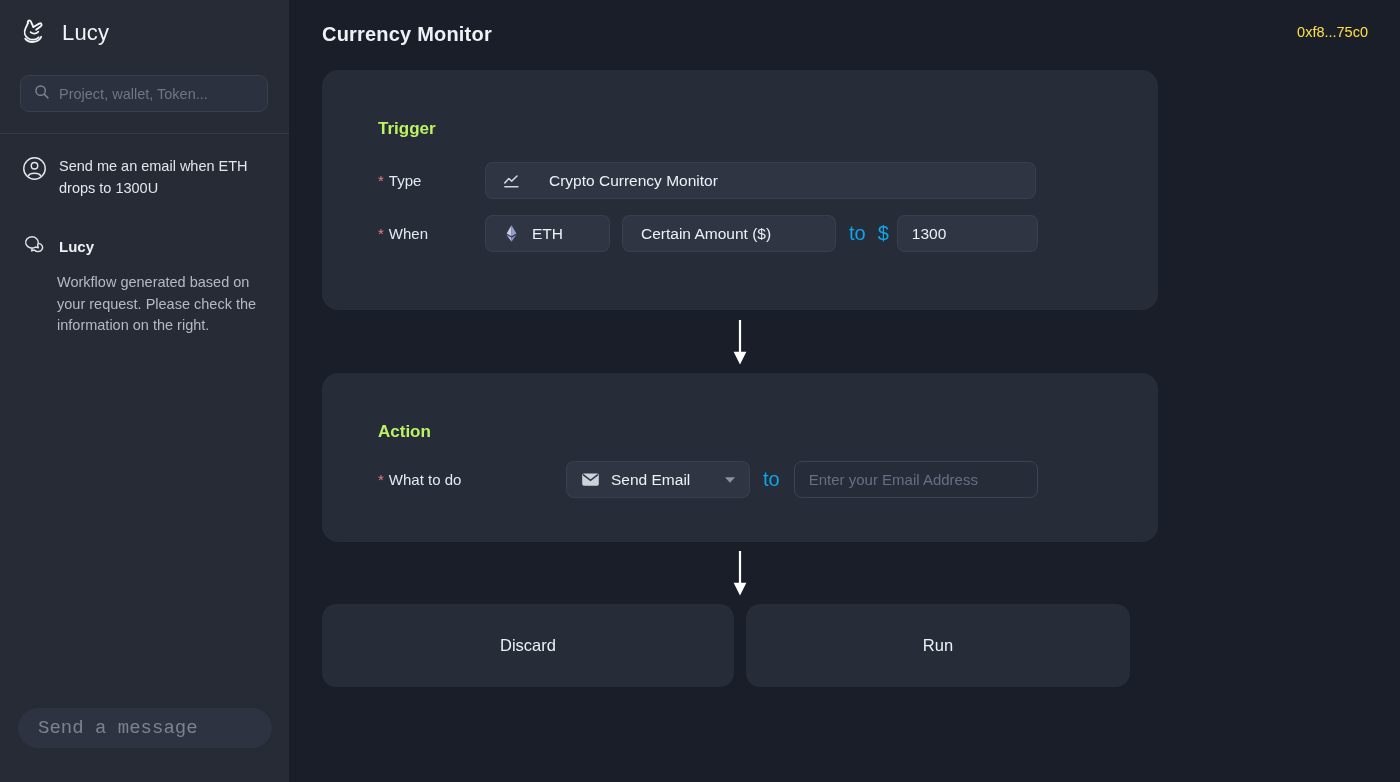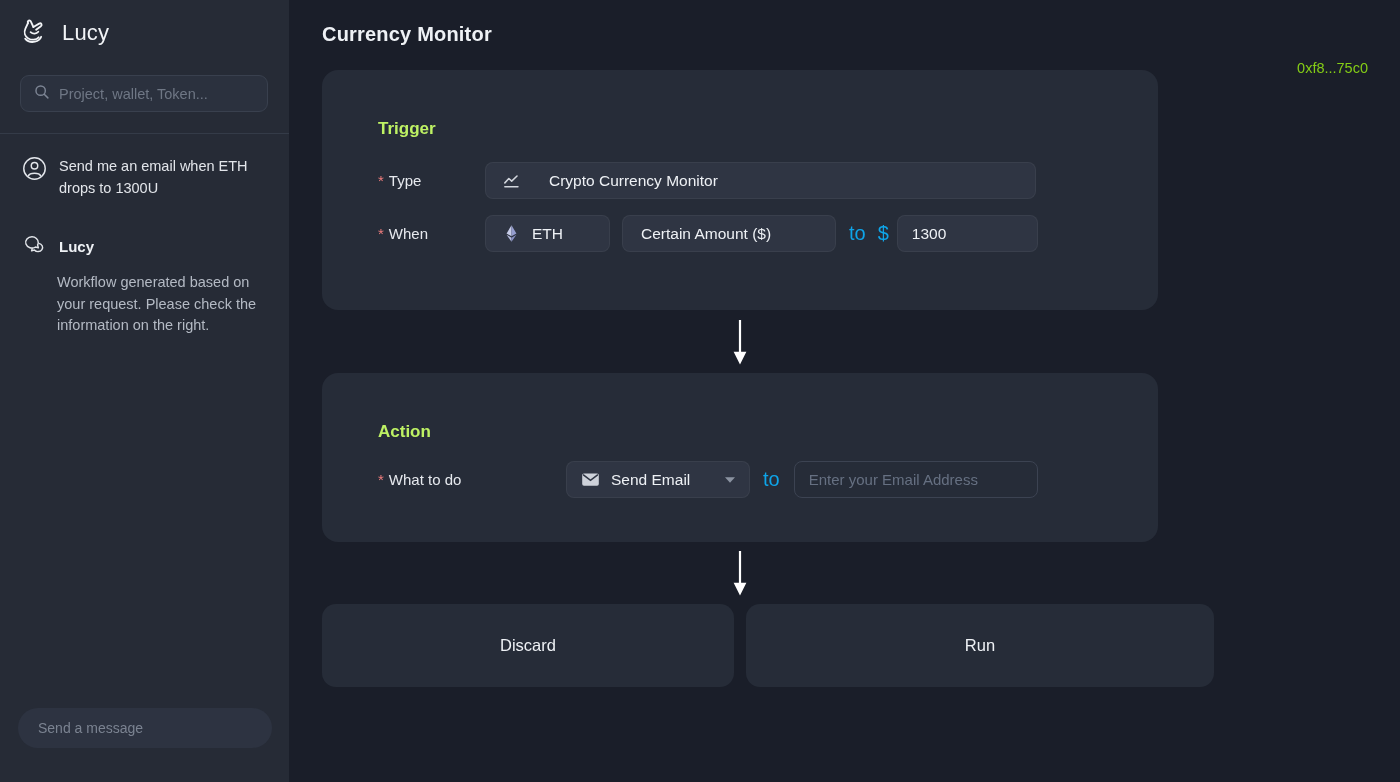--- a/index.html
+++ b/index.html
@@ -26,28 +26,28 @@
   .msg-user p { width:200px; font-size:14.5px; line-height:21.5px; color:#e2e5ea; }
 
   .msg-lucy { position:absolute; top:232px; left:22px; }
   .lucy-head { display:flex; align-items:center; gap:12px; }
   .lucy-name { font-size:15px; font-weight:700; color:#eef1f5; }
   .lucy-body { margin:11px 0 0 35px; width:216px; font-size:14.5px; line-height:21.5px; color:#b4bac4; }
 
   .composer { position:absolute; top:708px; left:18px; width:254px; height:40px;
     background:#2d3341; border-radius:20px; display:flex; align-items:center; padding:0 20px; }
   .composer input { flex:1; background:transparent; border:none; outline:none;
-    color:#fde047; font-size:14px; font-family:Liberation Sans, sans-serif; }
+    color:#fde047; font-size:19px; font-family:Liberation Mono, monospace; }
   .composer input::placeholder { color:#7b8391; }
 
   
   .main { position:absolute; top:0; left:289px; width:1111px; height:782px; }
   .page-title { position:absolute; top:23px; left:33px; font-size:20px; font-weight:700;
     color:#eef1f5; letter-spacing:.2px; }
-  .wallet { position:absolute; top:24px; right:32px; font-size:14.5px; color:#84cc16;margin-top:36px; }
+  .wallet { position:absolute; top:24px; right:32px; font-size:14.5px; color:#fde047; }
 
   .card { position:absolute; left:33px; width:836px; background:#262c38; border-radius:16px;
     padding:48px 0 0 56px; }
   .trigger-card { top:70px; height:240px; }
   .action-card { top:373px; height:169px; }
   .card h2 { font-size:17px; font-weight:700; color:#bef264; line-height:22px; }
 
   .row { display:flex; align-items:center; }
   .row-type { margin-top:22px; }
   .row-when { margin-top:16px; }
@@ -78,21 +78,21 @@
   .email-input::placeholder { color:#667082; }
 
   .flow-arrow { position:absolute; left:443px; width:16px; height:46px; }
   .arrow-1 { top:319px; }
   .arrow-2 { top:550px; }
 
   .big-btn { position:absolute; top:604px; height:83px; background:#262c38; border:none;
     border-radius:14px; color:#eef1f5; font-size:16.5px; font-weight:400;
     font-family:inherit; cursor:pointer; }
   .discard-btn { left:33px; width:412px; }
-  .run-btn { left:457px; width:468px; }
+  .run-btn { left:457px; width:384px; }
 </style>
 </head>
 <body>
 
 <div id="app">
 
   <aside class="sidebar">
 
     <div class="logo-row">
       <span class="logo-icon">

